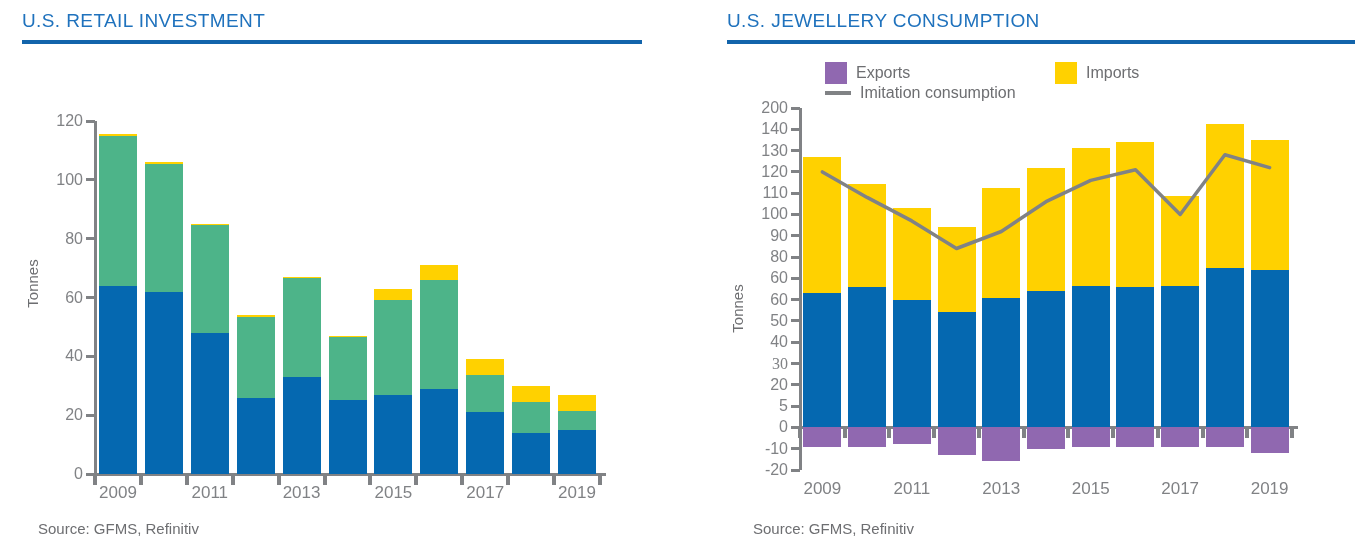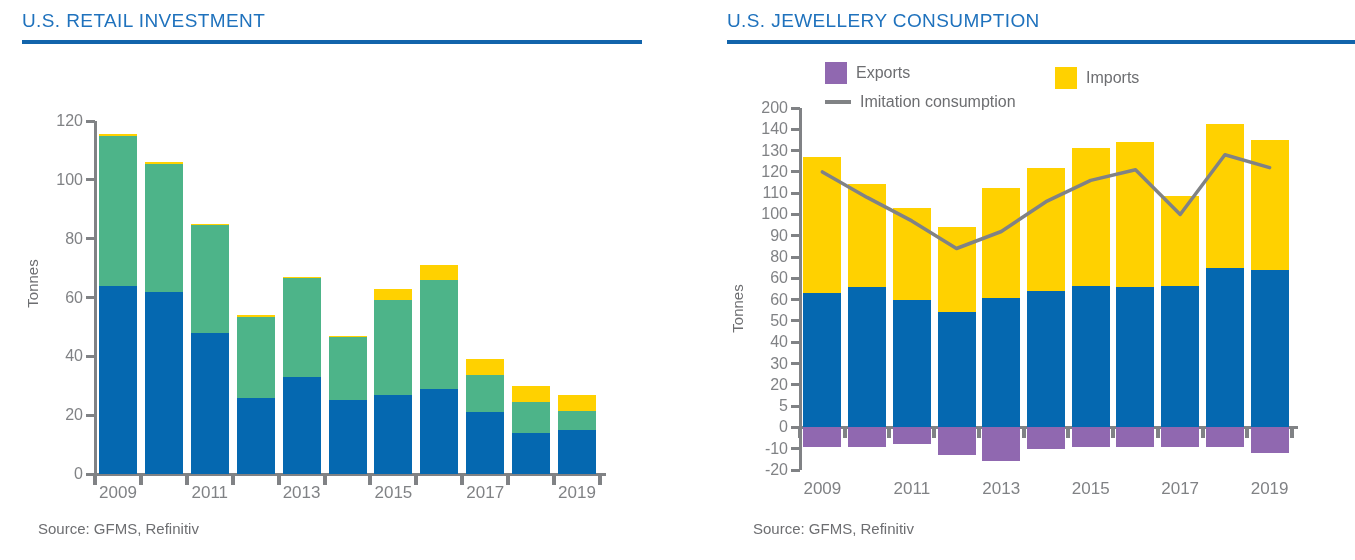--- a/index.html
+++ b/index.html
@@ -184,21 +184,21 @@
       </div>
 
     <div class="source" style="left:38px; top:520px;">Source: GFMS, Refinitiv</div>
   </div>
 
   <div class="panel panel-right">
     <div class="panel-title" style="left:12px;">U.S. JEWELLERY CONSUMPTION</div>
     <div class="title-rule" style="left:12px; top:40px; width:630px;"></div>
 
     <div class="legend" style="left:110px; top:62px; width:540px;">
-      <div class="legend-item" style="width:230px; margin-bottom:9px;align-items:center;">
+      <div class="legend-item" style="width:230px; align-items:center;">
         <span class="swatch" style="background:#9068b0;"></span>
         <span class="legend-label">Exports</span>
       </div>
       <div class="legend-item" style="width:240px;">
         <span class="swatch" style="background:#ffd100;"></span>
         <span class="legend-label">Imports</span>
       </div>
       <div class="legend-item" style="width:230px;">
         <span class="lineswatch"></span>
         <span class="legend-label">Imitation consumption</span>
@@ -214,21 +214,21 @@
         <div class="ytick" style="left: 17px; top: 462px; width: 56px;">-20</div>
         <div class="tickmark" style="left: 76px; top: 447.206px; width: 9px; height: 3px;"></div>
         <div class="ytick" style="left: 17px; top: 440.706px; width: 56px;">-10</div>
         <div class="tickmark" style="left: 76px; top: 425.912px; width: 9px; height: 3px;"></div>
         <div class="ytick" style="left: 17px; top: 419.412px; width: 56px;">0</div>
         <div class="tickmark" style="left: 76px; top: 404.618px; width: 9px; height: 3px;"></div>
         <div class="ytick" style="left: 17px; top: 398.118px; width: 56px;">5</div>
         <div class="tickmark" style="left: 76px; top: 383.324px; width: 9px; height: 3px;"></div>
         <div class="ytick" style="left: 17px; top: 376.824px; width: 56px;">20</div>
         <div class="tickmark" style="left: 76px; top: 362.029px; width: 9px; height: 3px;"></div>
-        <div class="ytick" style="left: 17px; top: 355.529px; width: 56px;">30</div>
+        <div class="ytick" style="left: 17px; top: 355.529px; width: 56px; font-family: Liberation Serif, serif;">30</div>
         <div class="tickmark" style="left: 76px; top: 340.735px; width: 9px; height: 3px;"></div>
         <div class="ytick" style="left: 17px; top: 334.235px; width: 56px;">40</div>
         <div class="tickmark" style="left: 76px; top: 319.441px; width: 9px; height: 3px;"></div>
         <div class="ytick" style="left: 17px; top: 312.941px; width: 56px;">50</div>
         <div class="tickmark" style="left: 76px; top: 298.147px; width: 9px; height: 3px;"></div>
         <div class="ytick" style="left: 17px; top: 291.647px; width: 56px;">60</div>
         <div class="tickmark" style="left: 76px; top: 276.853px; width: 9px; height: 3px;"></div>
         <div class="ytick" style="left: 17px; top: 270.353px; width: 56px;">60</div>
         <div class="tickmark" style="left: 76px; top: 255.559px; width: 9px; height: 3px;"></div>
         <div class="ytick" style="left: 17px; top: 249.059px; width: 56px;">80</div>

